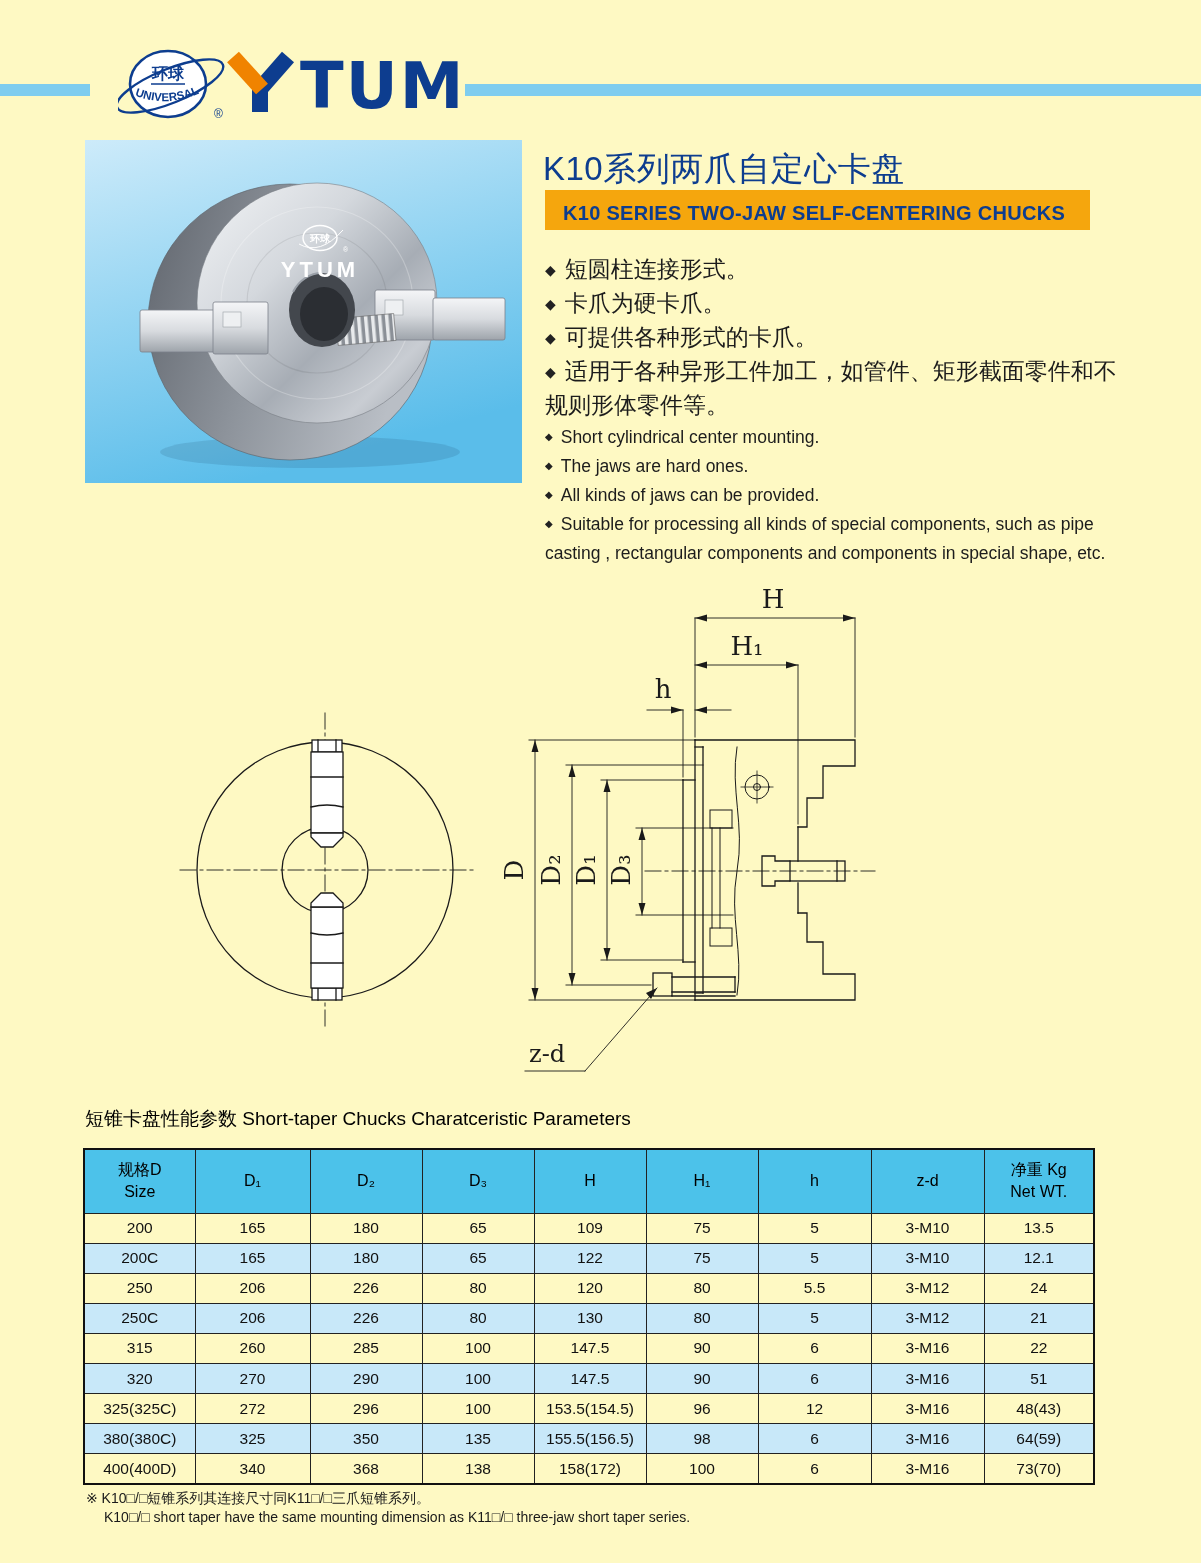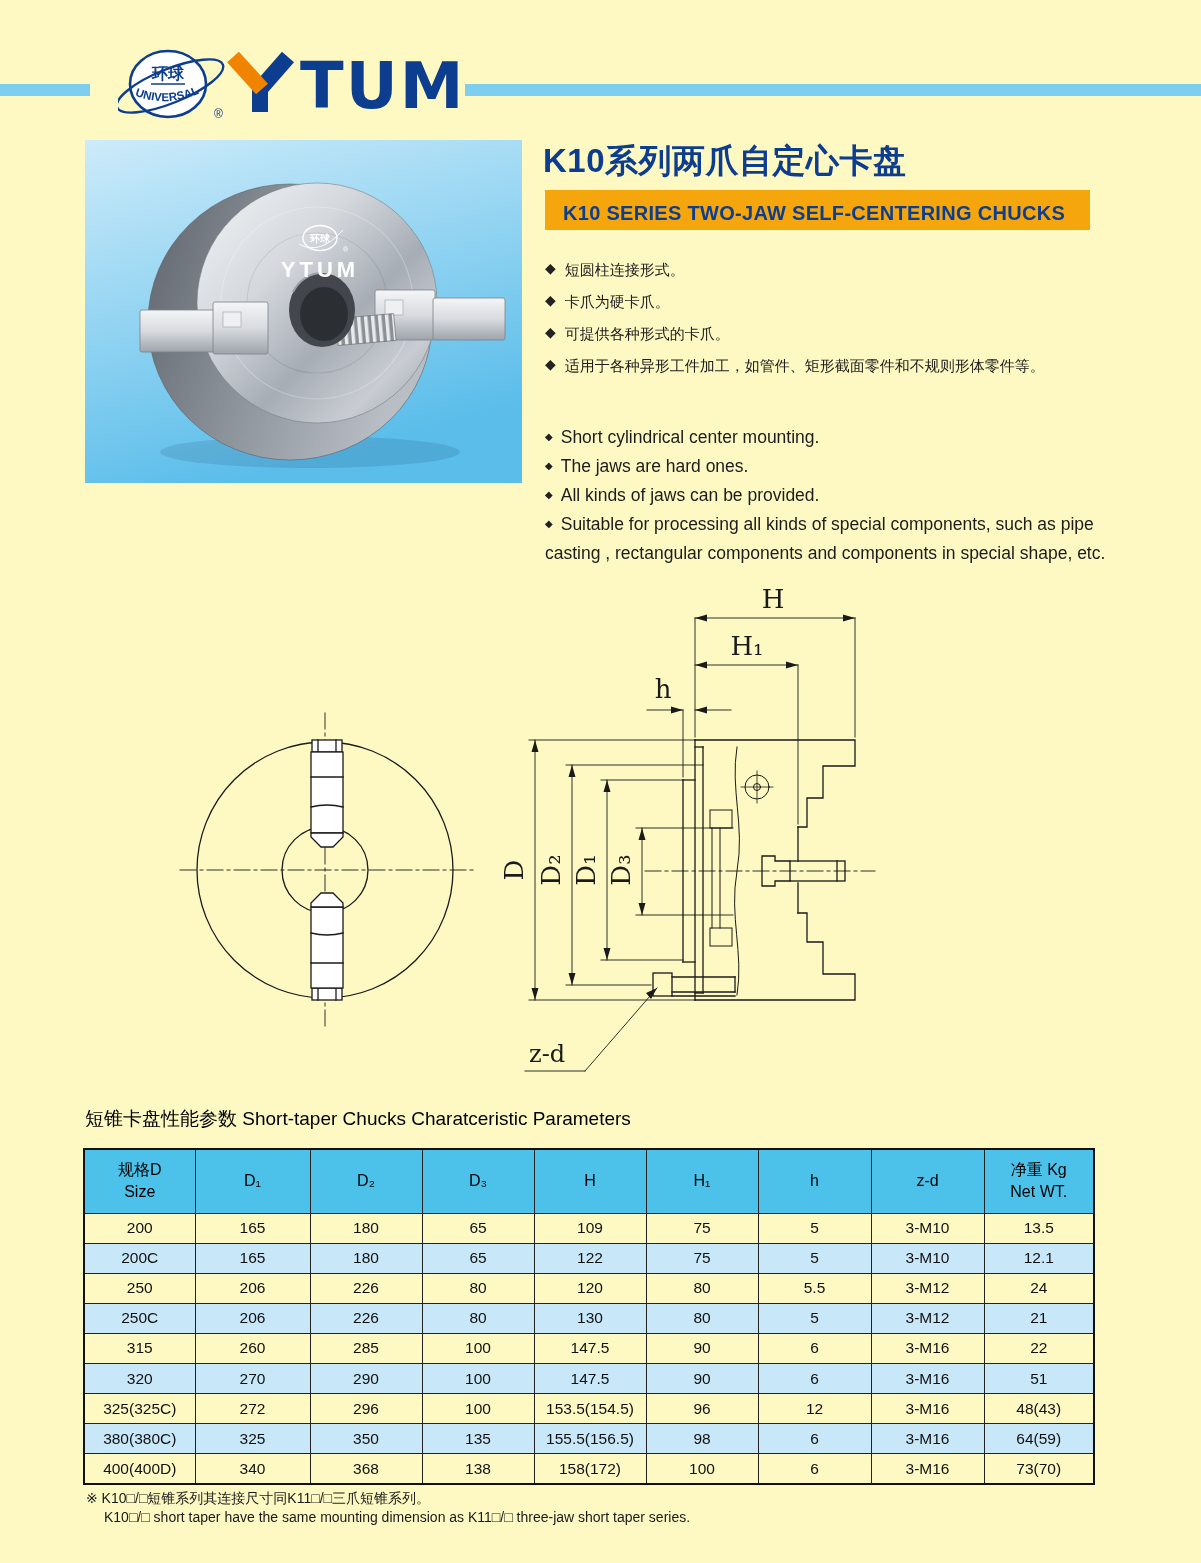--- a/index.html
+++ b/index.html
@@ -14,31 +14,31 @@
   }
   
   .bar{position:absolute;height:12px;background:var(--bar-blue);}
   .bar-left{left:0;top:84px;width:90px;}
   .bar-right{left:465px;top:84px;width:736px;}
   .logo-globe{position:absolute;left:118px;top:42px;width:115px;height:92px;}
   .wordmark{position:absolute;left:224px;top:50px;width:245px;height:68px;}
   
   .photo{position:absolute;left:85px;top:140px;width:437px;height:343px;}
   .title-zh{
-    position:absolute;left:543px;top:139px;width:560px;
-    font-size:33px;font-weight:bold;color:var(--navy);letter-spacing:0.5px;
+    position:absolute;left:543px;top:147px;width:560px;
+    font-size:33px;font-weight:normal;color:var(--navy);letter-spacing:0.5px;
   }
   .banner{
     position:absolute;left:545px;top:190px;width:545px;height:40px;
     background:var(--orange-banner);color:var(--navy);
     font-size:20px;font-weight:bold;line-height:46px;padding-left:18px;letter-spacing:0.3px;
   }
   .features{position:absolute;list-style:none;}
   .features li{position:relative;}
-  .features-zh{left:545px;top:254px;width:578px;font-size:15px;color:#1c1c1c;}
+  .features-zh{left:545px;top:254px;width:578px;font-size:23px;color:#1c1c1c;}
   .features-zh li{line-height:31px;}
   .features-zh li::before{content:"◆";font-size:14px;margin-right:9px;position:relative;top:-2px;color:#222;}
   .features-en{left:545px;top:424px;width:596px;font-size:17.5px;color:#1c1c1c;}
   .features-en li{line-height:27px;}
   .features-en li::before{content:"◆";font-size:10px;margin-right:8px;position:relative;top:-3px;color:#222;}
   
   .drawing{position:absolute;left:85px;top:575px;width:1020px;height:520px;}
   .drawing text{font-family:"DejaVu Serif","Liberation Serif",serif;fill:#1a1a1a;}
   
   .table-title{position:absolute;left:85px;top:1106px;font-size:19px;color:#000;}

